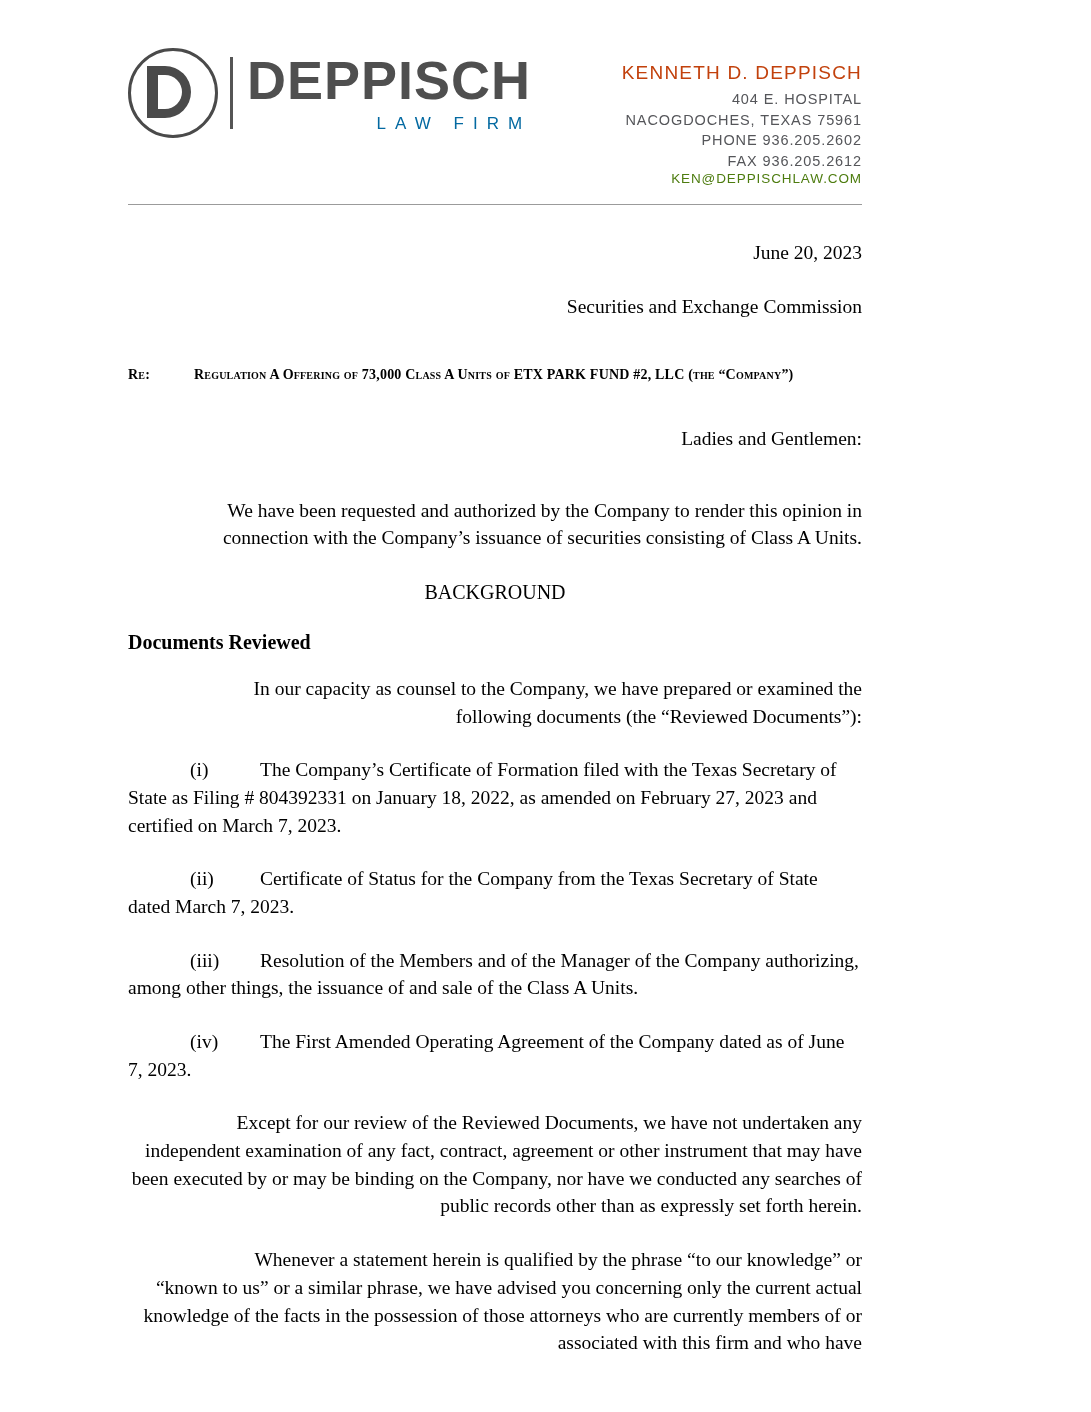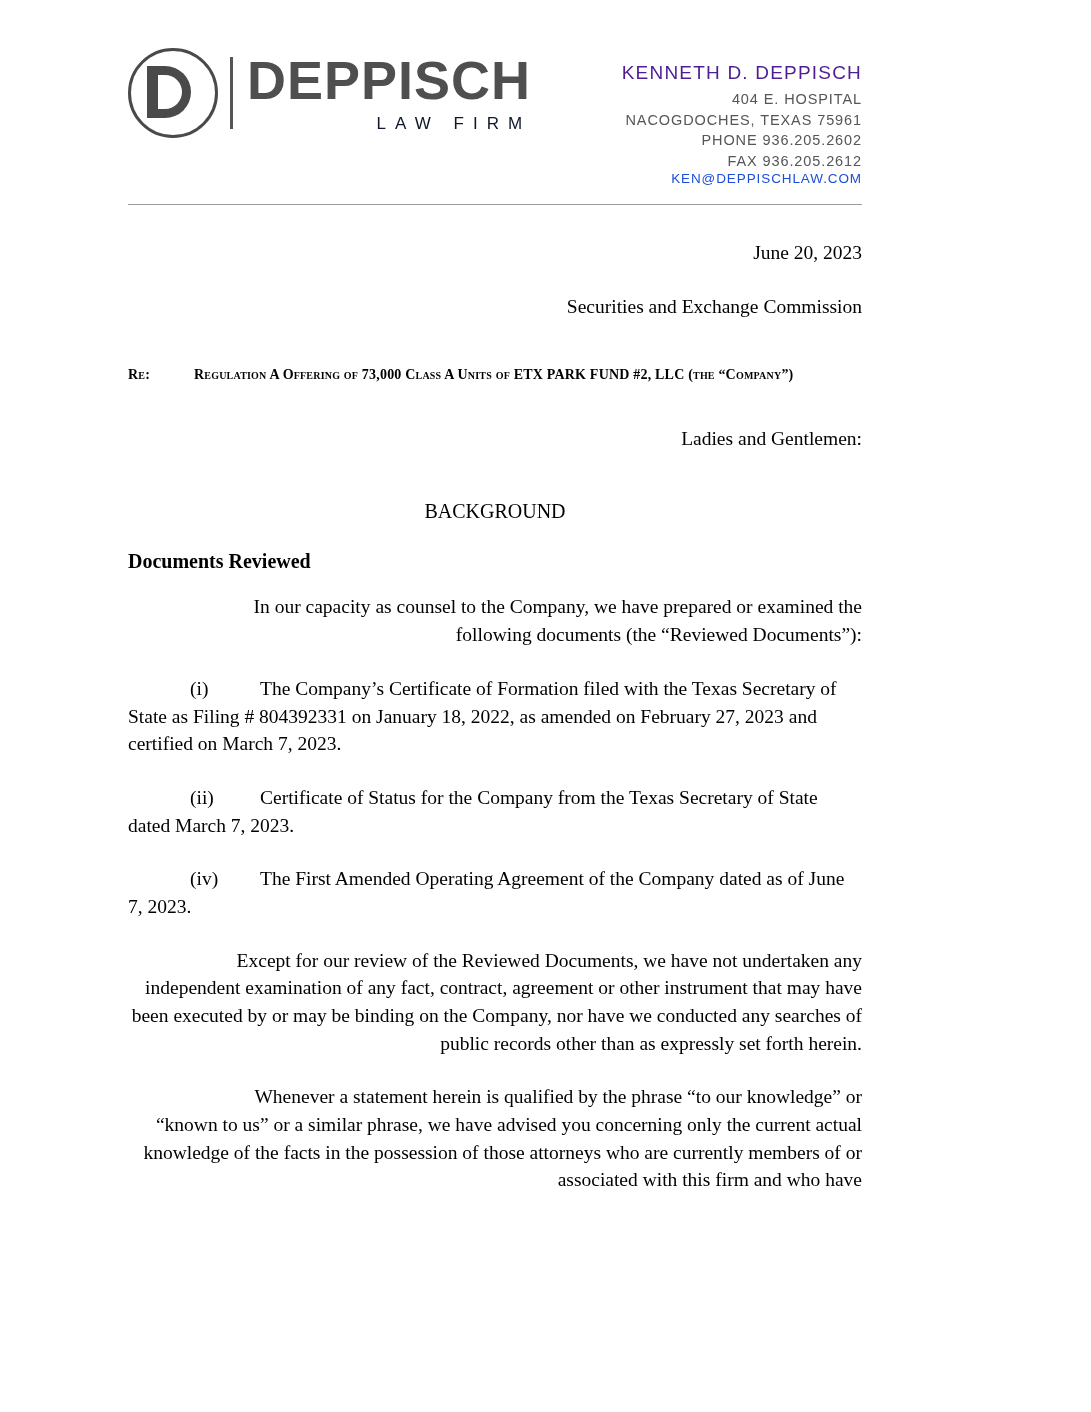--- a/index.html
+++ b/index.html
@@ -73,46 +73,46 @@
     font-weight: bold;
     font-size: 54px;
     letter-spacing: 1px;
     color: #4f4f4f;
     line-height: 1;
   }
   .brand-sub {
     font-family: "Liberation Sans", sans-serif;
     font-size: 17px;
     letter-spacing: 9px;
-    color: #0f172a;
+    color: #0369a1;
     margin-top: 7px;
     text-align: right;
   }
   .contact {
     text-align: right;
     font-family: "Liberation Sans", sans-serif;
     color: #3d3d3d;
     padding-top: 14px;
   }
   .contact .name {
     font-size: 19px;
     letter-spacing: 1.2px;
-    color: #4c1d95;
+    color: #c2410c;
     margin-bottom: 5px;
   }
   .contact .line {
     font-size: 14.5px;
     letter-spacing: 0.9px;
     color: #55565a;
     line-height: 1.42;
   }
   .contact .email {
     font-size: 13.5px;
     letter-spacing: 0.9px;
-    color: #1d4ed8;
+    color: #4d7c0f;
   }
   .rule {
     margin: 18px 128px 0 128px;
     border-top: 1.5px solid #9b9b9b;
   }
 
   
   .content {
     padding: 34px 128px 0 128px;
     box-sizing: border-box;
@@ -202,39 +202,45 @@
 
     <div class="re-block">
       <div class="re-label">Re:</div>
       <div class="re-text">Regulation A Offering of 73,000 Class A Units of ETX PARK FUND #2, LLC (the “Company”)</div>
     </div>
 
     <p class="p">Ladies and Gentlemen:</p>
 
     <div class="spacer-sm"></div>
 
+    <p class="p indent">We have been requested and authorized by the Company to render this opinion in connection with the Company’s issuance of securities consisting of Class A Units.</p>
 
     <p class="center-head">BACKGROUND</p>
 
     <p class="sub-head">Documents Reviewed</p>
 
     <p class="p indent">In our capacity as counsel to the Company, we have prepared or examined the following documents (the “Reviewed Documents”):</p>
 
     <div class="item">
       <div class="item-row">
         <span class="item-num">(i)</span><span>The Company’s Certificate of Formation filed with the Texas Secretary of State as Filing # 804392331 on January 18, 2022, as amended on February 27, 2023 and certified on March 7, 2023.</span>
       </div>
     </div>
 
     <div class="item">
       <div class="item-row">
         <span class="item-num">(ii)</span><span>Certificate of Status for the Company from the Texas Secretary of State dated March 7, 2023.</span>
       </div>
     </div>
 
+    <div class="item">
+      <div class="item-row">
+        <span class="item-num">(iii)</span><span>Resolution of the Members and of the Manager of the Company authorizing, among other things, the issuance of and sale of the Class A Units.</span>
+      </div>
+    </div>
 
     <div class="item">
       <div class="item-row">
         <span class="item-num">(iv)</span><span>The First Amended Operating Agreement of the Company dated as of June 7, 2023.</span>
       </div>
     </div>
 
 
     <p class="p indent">Except for our review of the Reviewed Documents, we have not undertaken any independent examination of any fact, contract, agreement or other instrument that may have been executed by or may be binding on the Company, nor have we conducted any searches of public records other than as expressly set forth herein.</p>
 

